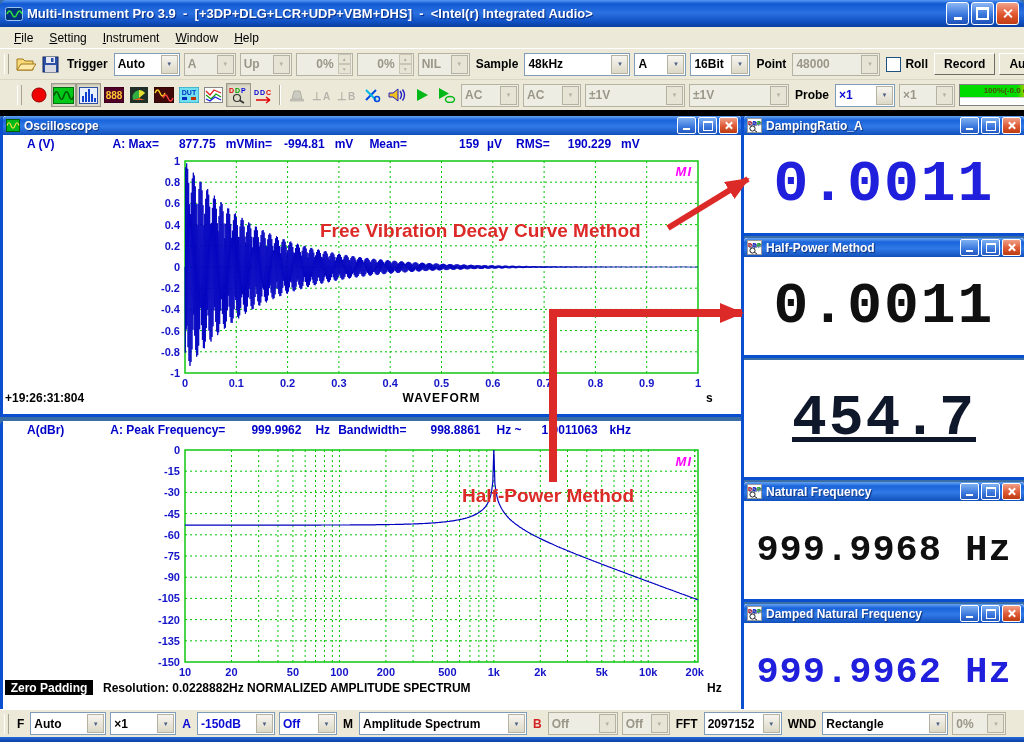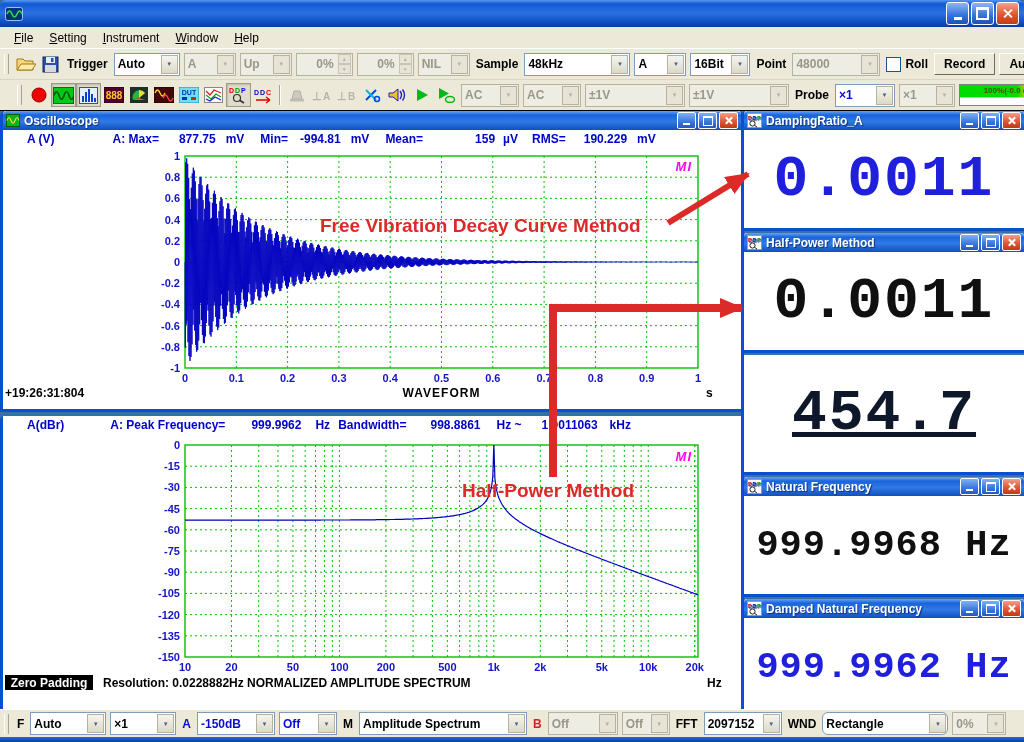--- a/index.html
+++ b/index.html
@@ -25,21 +25,21 @@
 
   
   .menubar{height:21px;flex:0 0 21px;background:#ECE9D8;display:flex;align-items:center;
     font-size:12px;padding-left:6px;border-bottom:1px solid #fff;}
   .menu-item{padding:2px 8px;color:#000;}
   .menu-item u{text-decoration:underline;}
 
   
   .toolbar{background:#ECE9D8;display:flex;align-items:center;padding:1px 3px;}
   #toolbar_top{height:28px;flex:0 0 28px;border-bottom:1px solid #DAD6C4;}
-  #toolbar_instruments{height:28px;flex:0 0 28px;border-bottom:1px solid #000000;padding-left:16px;}
+  #toolbar_instruments{height:28px;flex:0 0 28px;border-bottom:6px solid #000000;padding-left:16px;}
   #toolbar_bottom{height:25px;flex:0 0 25px;border-top:1px solid #fff;}
   .gripper{width:3px;height:20px;border-left:1px solid #fff;border-right:1px solid #A8A498;margin:0 4px 0 1px;flex:0 0 3px;}
   .tb-label{font-weight:bold;font-size:12px;margin:0 4px;white-space:nowrap;color:#000;}
   .tb-flex{flex:1;}
   .tb-sep{width:2px;height:20px;border-left:1px solid #A8A498;border-right:1px solid #fff;margin:0 3px;}
   .combo{display:flex;align-items:center;height:21px;background:#fff;border:1px solid #7F9DB9;margin:0 2px;flex:none;}
   .combo-text{flex:1;font-size:12px;font-weight:bold;padding:0 3px;color:#000;white-space:nowrap;overflow:hidden;}
   .combo-arrow{width:15px;height:17px;margin:1px;flex:none;display:flex;align-items:center;justify-content:center;
     font-size:6px;color:#4D6185;background:linear-gradient(180deg,#F6F4EF,#DDD9C8);border:1px solid #B5B2A1;}
   .combo.disabled{background:#EEEDE3;border-color:#B5B2A1;}
@@ -99,20 +99,21 @@
 
 <div class="app">
 
   <div class="titlebar">
     <span class="ic" id="app-icon">
         <svg width="18" height="16">
           <rect x="0.5" y="1.5" width="17" height="13" rx="2" fill="#00347A" stroke="#9CC2F0"></rect>
           <path d="M2 8 Q4.5 2 7 8 T12 8 T17 8" fill="none" stroke="#30E040" stroke-width="1.6"></path>
         </svg>
       </span>
+    <span class="titlebar-text">Multi-Instrument Pro 3.9  -  [+3DP+DLG+LCR+UDP+VBM+DHS]  -  &lt;Intel(r) Integrated Audio&gt;</span>
     <span class="tb-buttons">
       <span class="cap-btn">
           <span class="g-min"></span>
         </span>
       <span class="cap-btn">
           <span class="g-max"></span>
         </span>
       <span class="cap-btn close">
           <span class="g-close"></span>
         </span>
@@ -412,21 +413,21 @@
               <span class="g-close"></span>
             </span>
           </span>
       </div>
       <div class="win-body">
         <div class="stats-row" id="osc-stats">
             <span style="margin-left: 24px;">A (V)</span>
             <span style="margin-left: 58px;">A: Max=</span>
             <span style="margin-left: 20px;">877.75</span>
             <span style="margin-left: 10px;">mV</span>
-            <span style="margin-left: 16px;">Min=</span>
+            <span style="margin-left: 0;">Min=</span>
             <span style="margin-left: 12px;">-994.81</span>
             <span style="margin-left: 10px;">mV</span>
             <span style="margin-left: 16px;">Mean=</span>
             <span style="margin-left: 52px;">159</span>
             <span style="margin-left: 8px;">µV</span>
             <span style="margin-left: 14px;">RMS=</span>
             <span style="margin-left: 18px;">190.229</span>
             <span style="margin-left: 10px;">mV</span>
           </div>
         <svg id="osc-svg" width="732" height="259">
@@ -732,21 +733,21 @@
       <div class="combo disabled" style="width: 46px;">
         <span class="combo-text">Off</span>
         <span class="combo-arrow">▼</span>
       </div>
       <span class="tb-label">FFT</span>
       <div class="combo" style="width: 76px;">
         <span class="combo-text">2097152</span>
         <span class="combo-arrow">▼</span>
       </div>
       <span class="tb-label">WND</span>
-      <div class="combo" style="width: 124px; border-radius: 6px;">
+      <div class="combo" style="width: 124px;">
         <span class="combo-text">Rectangle</span>
         <span class="combo-arrow">▼</span>
       </div>
       <div class="combo disabled" style="width: 52px;">
         <span class="combo-text">0%</span>
         <span class="combo-arrow">▼</span>
       </div>
     </div>
   <div class="bottom-frame"></div>
 </div>

